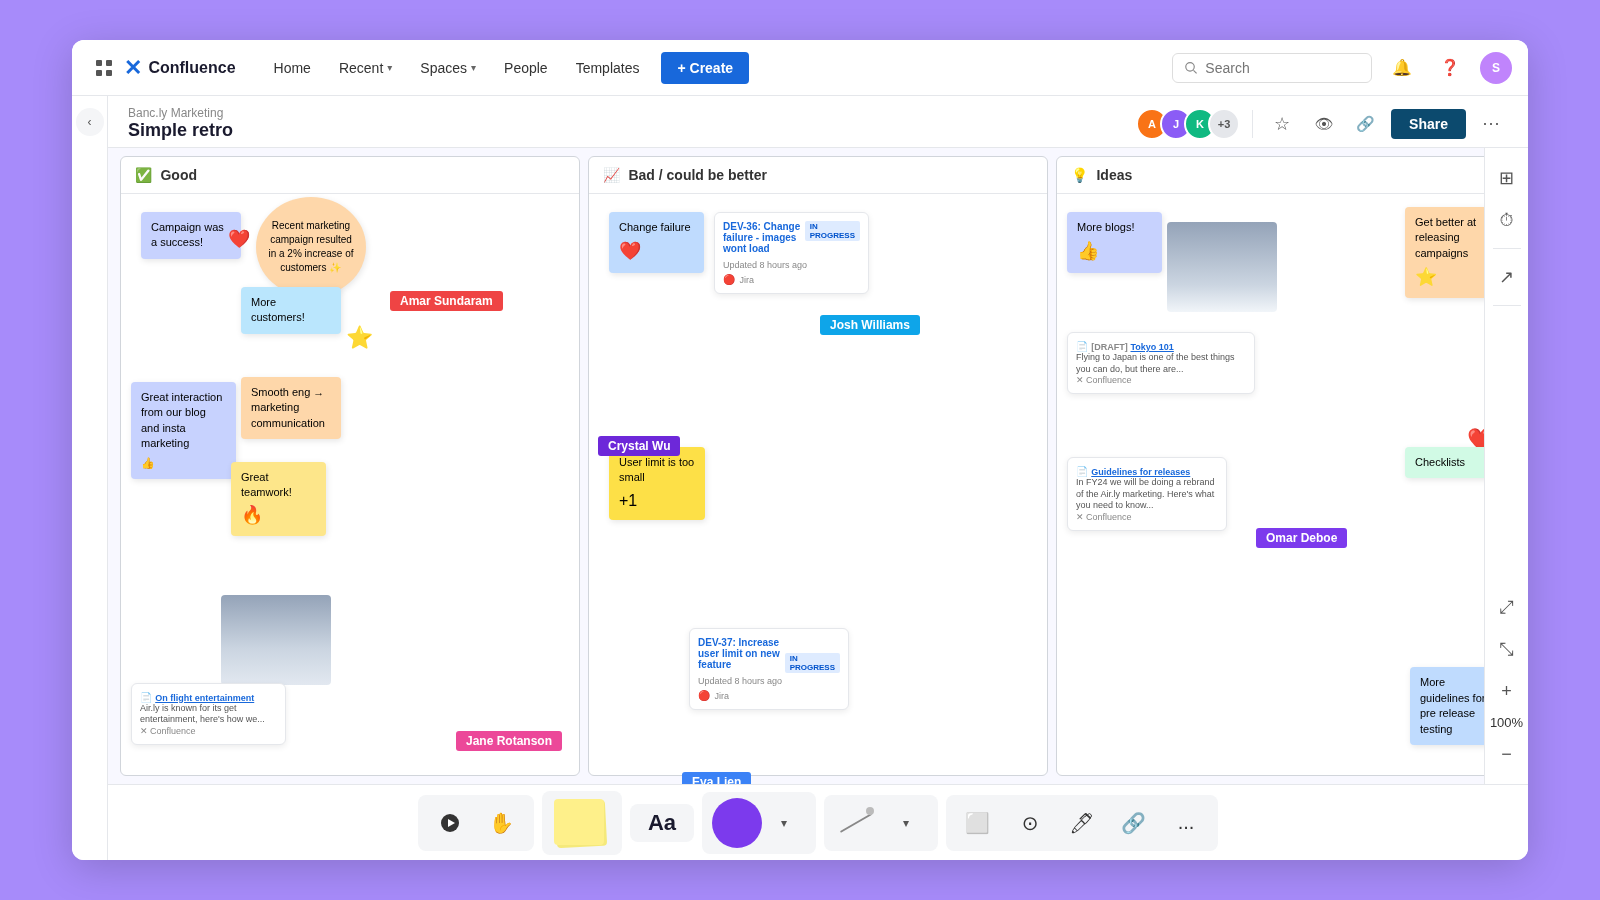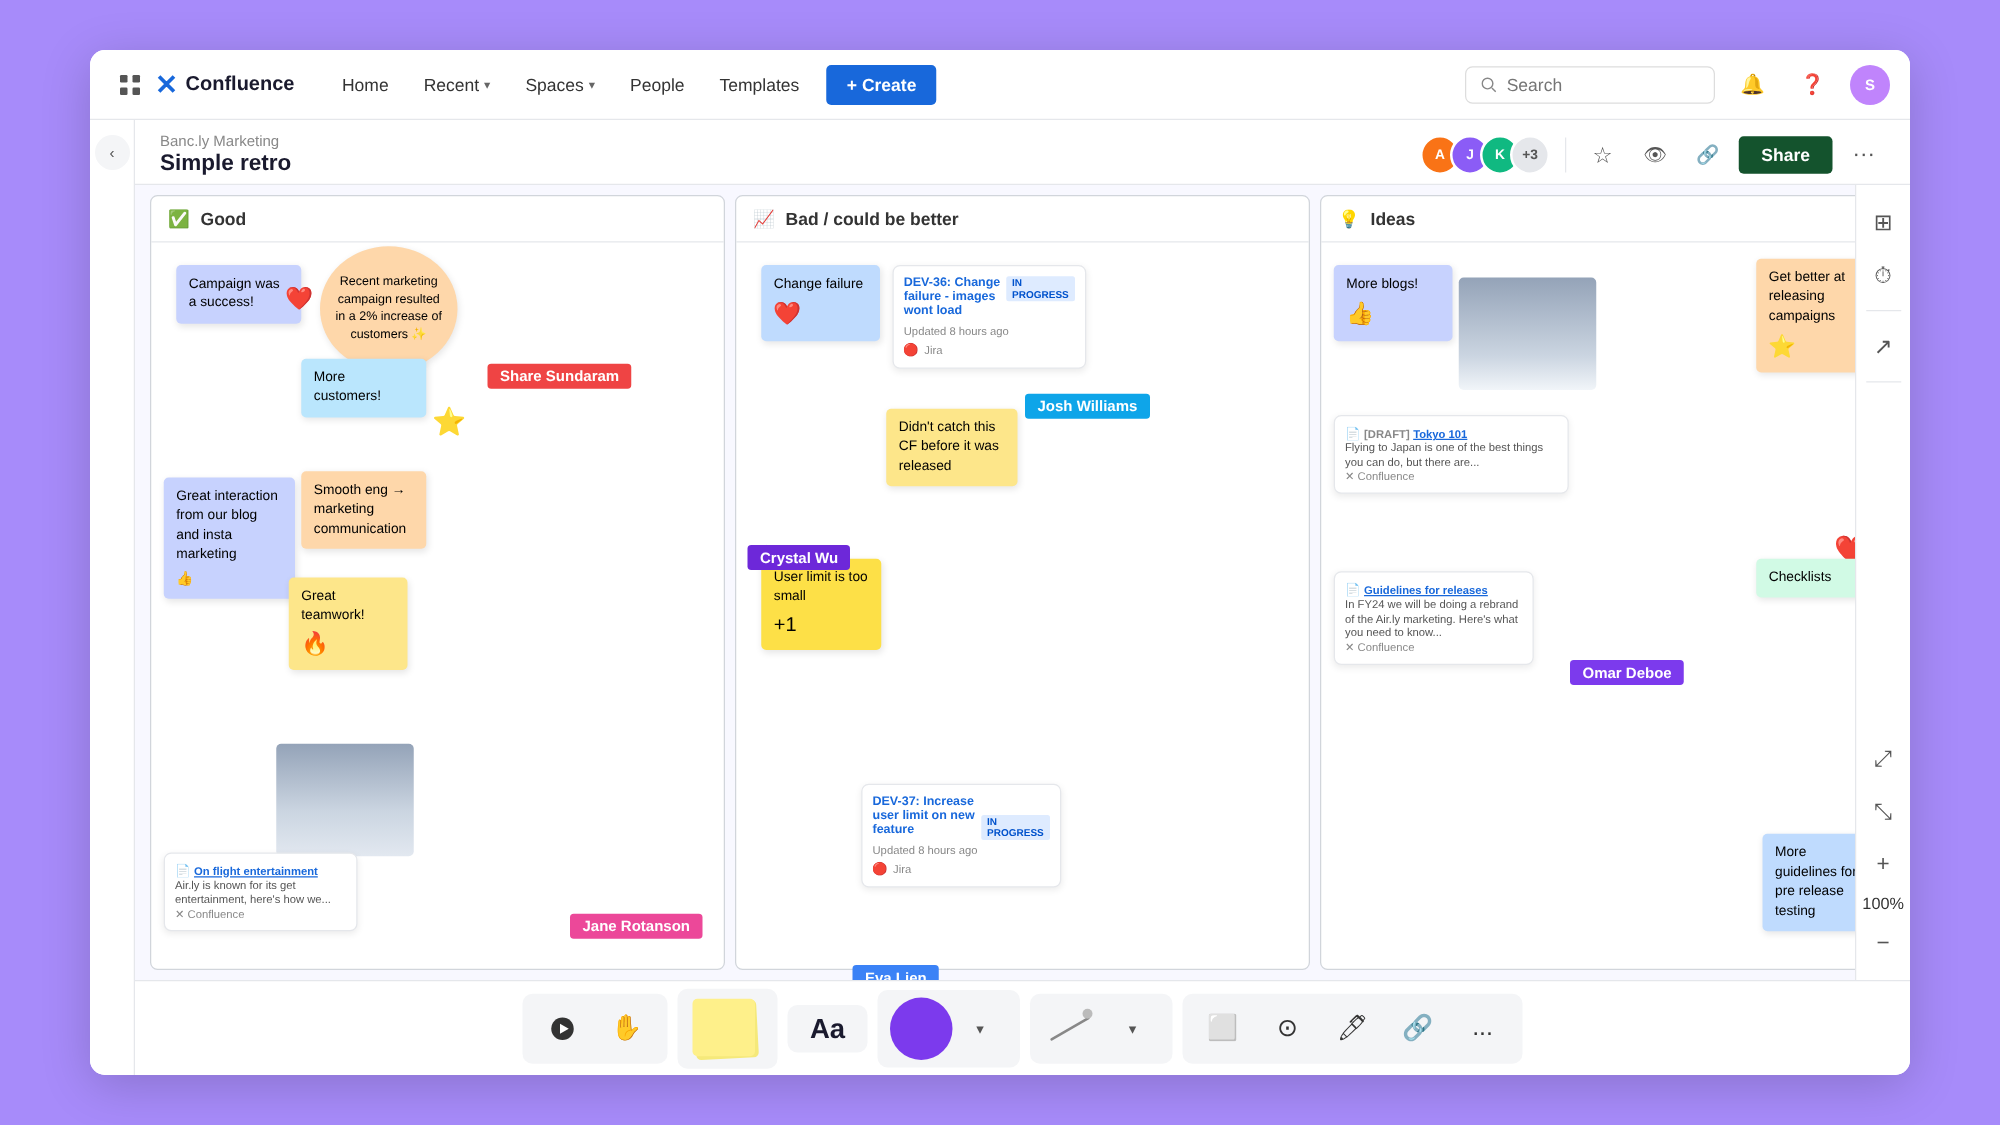--- a/index.html
+++ b/index.html
@@ -204,21 +204,21 @@
     }
     .header-icon-btn {
       width: 34px; height: 34px;
       display: flex; align-items: center; justify-content: center;
       cursor: pointer;
       border-radius: 4px;
       color: #555;
       font-size: 18px;
     }
     .share-btn {
-      background: #14532d;
+      background: #0c4a6e;
       color: #fff;
       border: none;
       border-radius: 4px;
       padding: 7px 18px;
       font-size: 14px;
       font-weight: 600;
       cursor: pointer;
     }
     
     .canvas {
@@ -494,21 +494,21 @@
 
           <circle cx="373" cy="276" r="42" stroke="#7c3aed" stroke-width="1.5" fill="none" stroke-dasharray="none"></circle>
 
           <path d="M 360 460 Q 340 450 350 430 Q 355 415 365 425" stroke="#334155" stroke-width="1.5" fill="none"></path>
 
           <path d="M 1080 260 Q 1090 280 1100 270 Q 1110 260 1105 275" stroke="#334155" stroke-width="1.5" fill="none"></path>
 
           <text x="1072" y="580" font-size="30" fill="none" stroke="#334155" stroke-width="1.5">✦</text>
         </svg>
 
-        <div class="cursor-label" style="background:#ef4444; top:143px; left:282px;">Share Sundaram</div>
+        <div class="cursor-label" style="background:#ef4444; top:143px; left:282px;">Amar Sundaram</div>
         <div class="cursor-label" style="background:#0ea5e9; top:167px; left:712px;">Josh Williams</div>
         <div class="cursor-label" style="background:#6d28d9; top:288px; left:490px;">Crystal Wu</div>
         <div class="cursor-label" style="background:#ec4899; top:583px; left:348px;">Jane Rotanson</div>
         <div class="cursor-label" style="background:#3b82f6; top:624px; left:574px;">Eva Lien</div>
         <div class="cursor-label" style="background:#7c3aed; top:380px; left:1148px;">Omar Deboe</div>
 
         <div style="display:flex; height:100%; padding:8px 8px 8px 8px; gap:0;">
 
           <div class="retro-col" style="margin:0 4px;">
             <div class="col-header">
@@ -570,23 +570,20 @@
                 <span class="jira-card-title">DEV-36: Change failure - images wont load</span>
                 <span class="jira-badge inprogress">IN PROGRESS</span>
               </div>
               <div class="jira-card-meta">Updated 8 hours ago</div>
               <div style="display:flex; align-items:center; gap:4px;">
                 <span style="color:#de350b; font-size:10px;">🔴</span>
                 <span style="font-size:9px; color:#888;">Jira</span>
               </div>
             </div>
 
-            <div class="sticky" style="background:#fde68a; width:105px; top:170px; left:120px;">
-              <span>Didn't catch this CF before it was released</span>
-            </div>
 
             <div class="sticky" style="background:#fde047; width:96px; top:290px; left:20px;">
               <span>User limit is too small</span>
               <div style="margin-top:4px; font-size:16px;">+1</div>
             </div>
 
             <div class="jira-card" style="position:absolute; bottom:65px; left:100px; width:160px;">
               <div style="display:flex; justify-content:space-between; align-items:flex-end; margin-bottom:3px;">
                 <span class="jira-card-title">DEV-37: Increase user limit on new feature</span>
                 <span class="jira-badge inprogress">IN PROGRESS</span>

